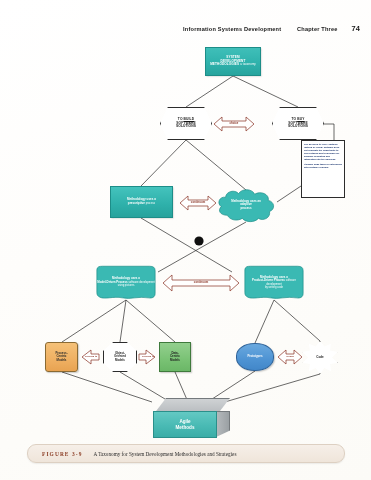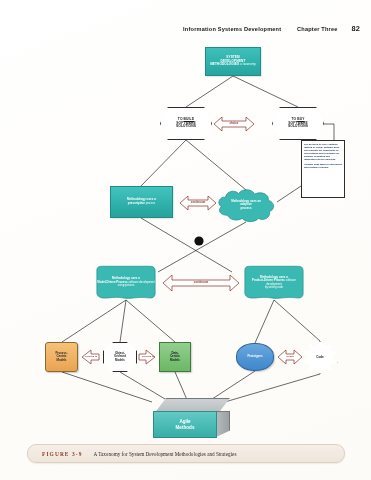--- a/index.html
+++ b/index.html
@@ -177,21 +177,21 @@
   }
 </style>
 </head>
 <body>
 
 <div id="page">
 
   <div id="runhead">
     <span id="rh-title">Information Systems Development</span>
     <span id="rh-chap">Chapter Three</span>
-    <span id="rh-page">82</span>
+    <span id="rh-page">74</span>
   </div>
 
   <div id="chart">
 
     <svg id="svg" width="371" height="440">
       <defs>
         <marker id="ah" markerWidth="6" markerHeight="6" refX="5" refY="3" orient="auto">
           <path d="M0,0 L6,3 L0,6 z" fill="#ffffff" stroke="#8f3b2d" stroke-width=".6"></path>
         </marker>
       </defs>

